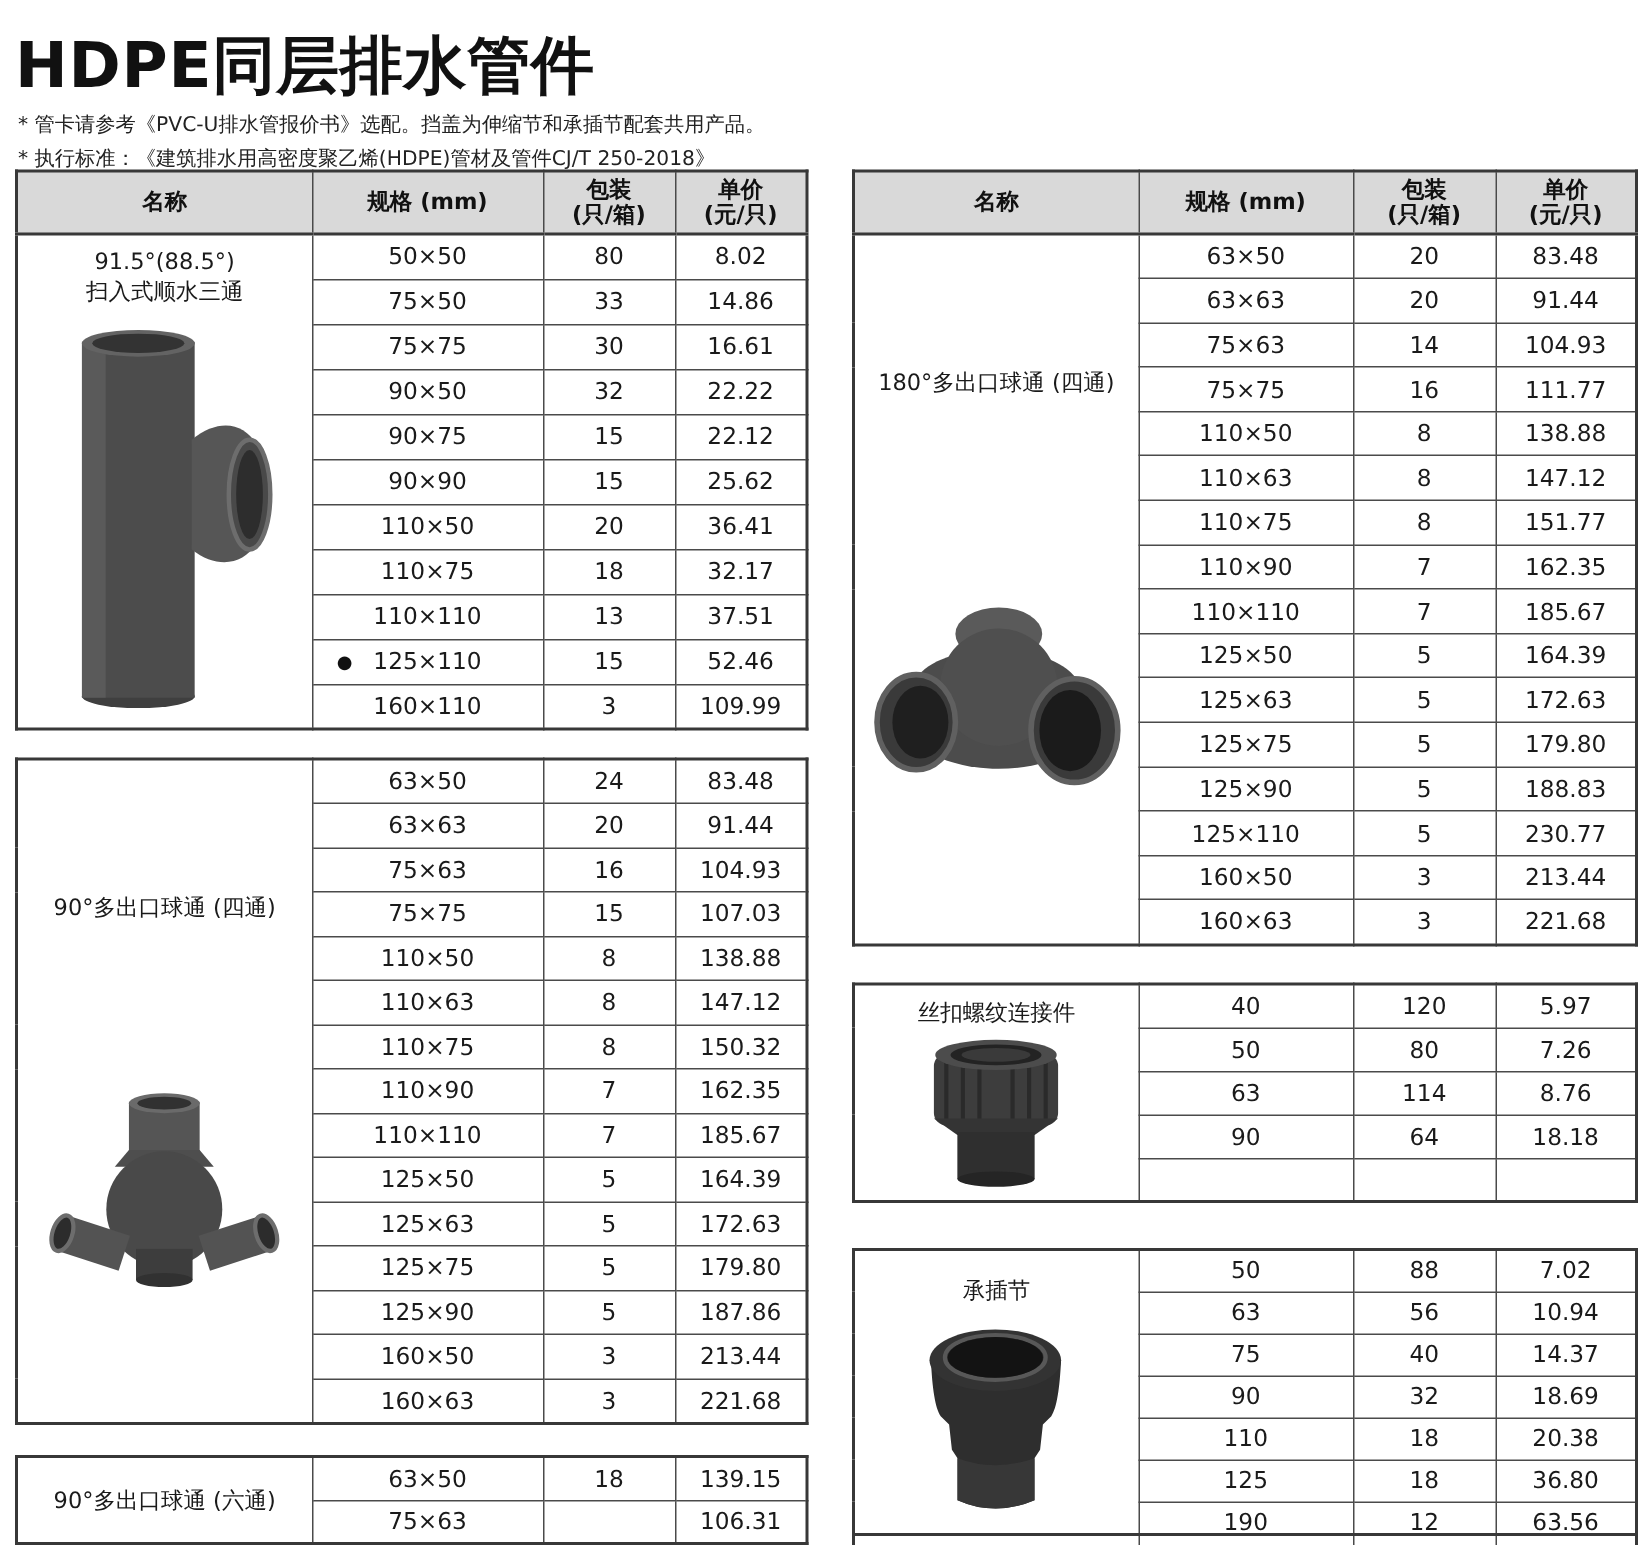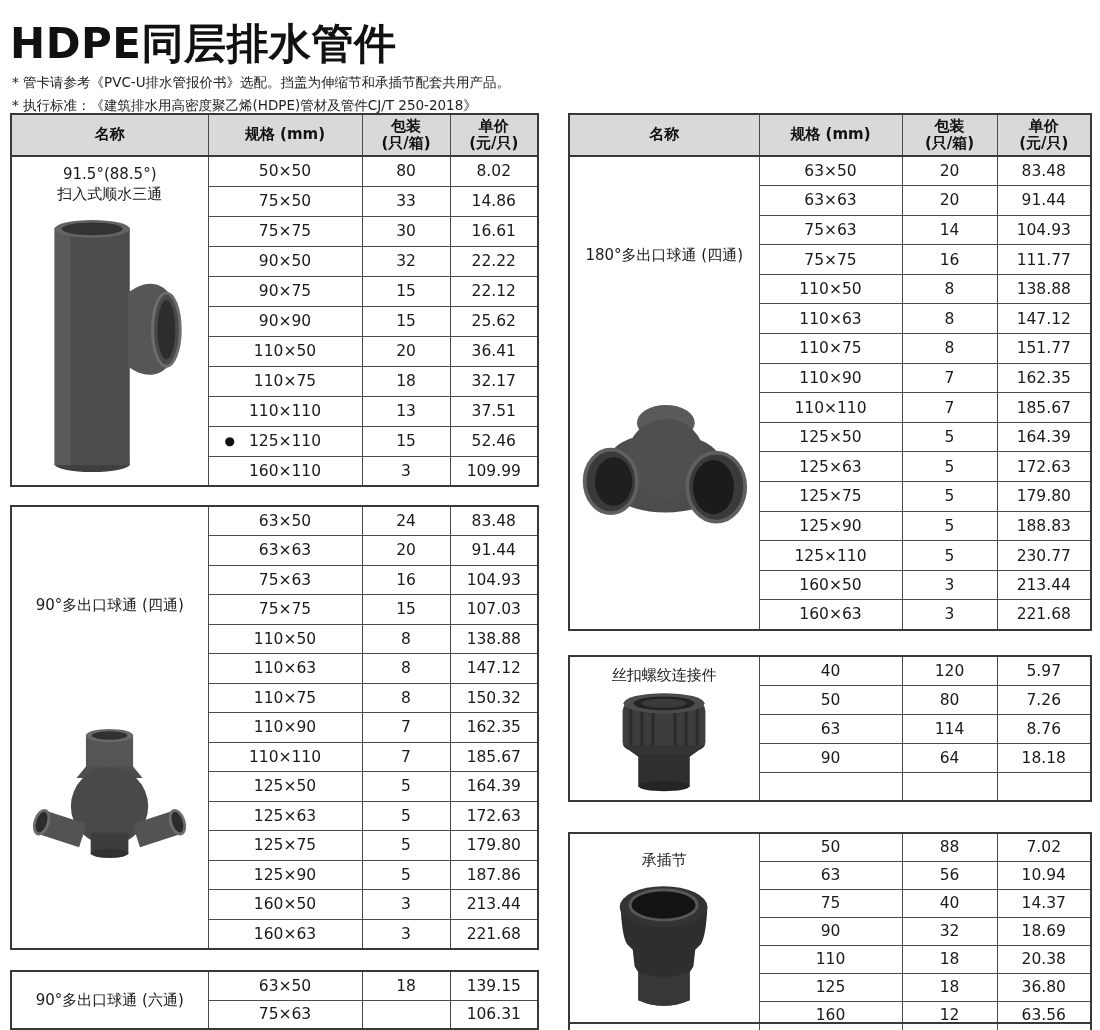--- a/index.html
+++ b/index.html
@@ -491,21 +491,21 @@
           <td>110</td>
           <td>18</td>
           <td>20.38</td>
         </tr>
         <tr style="height: 28px;">
           <td>125</td>
           <td>18</td>
           <td>36.80</td>
         </tr>
         <tr style="height: 28px;">
-          <td>160</td>
+          <td>190</td>
           <td>12</td>
           <td>63.56</td>
         </tr>
       </tbody>
     </table>
     <table class="price-table" style="left: 568px; top: 1022px; width: 522px;">
       <colgroup>
         <col style="width: 190px;">
         <col style="width: 143px;">
         <col style="width: 95px;">

